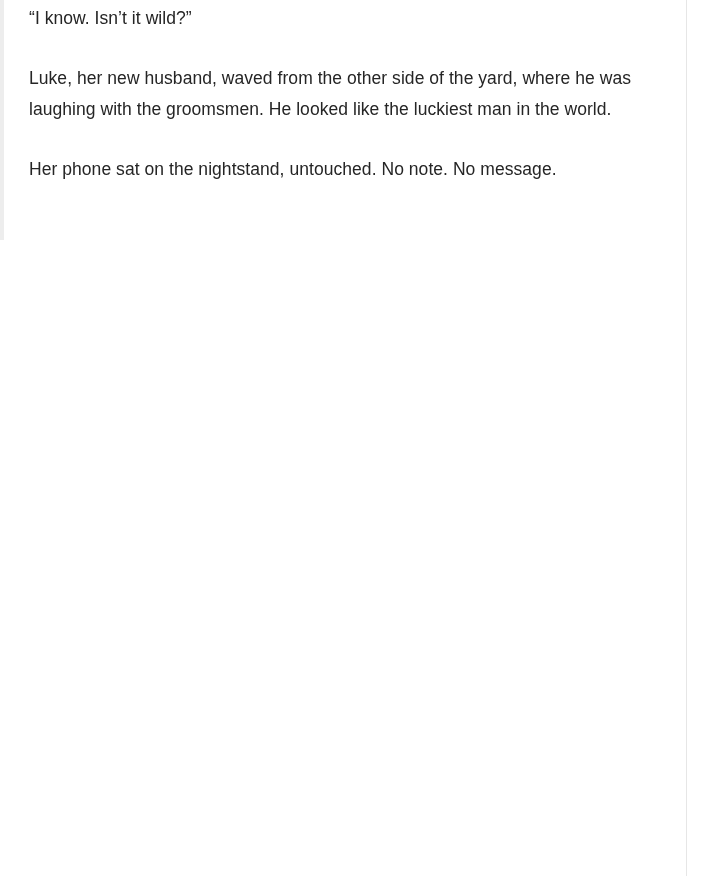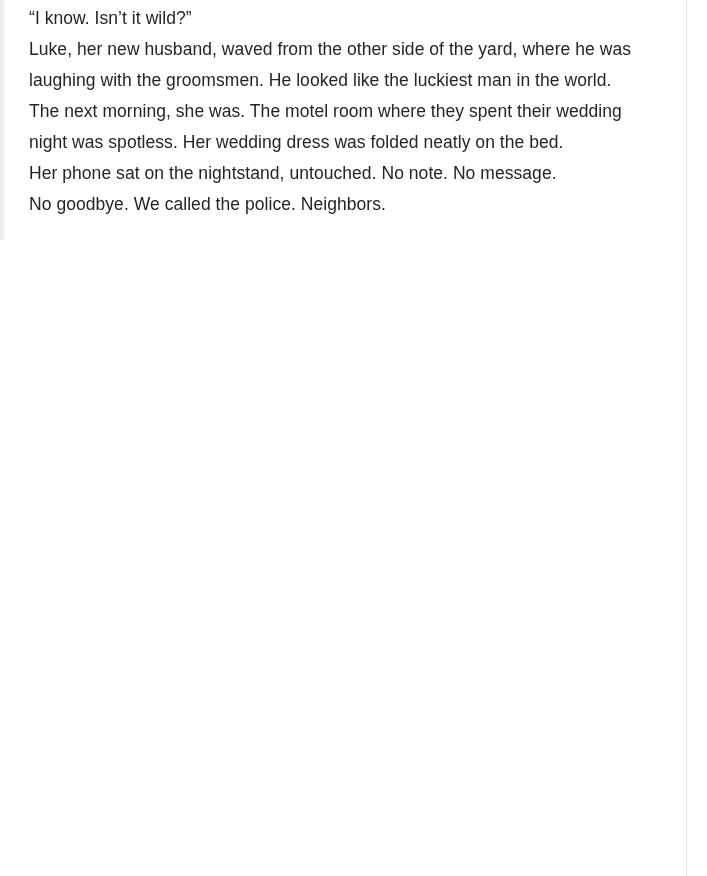--- a/index.html
+++ b/index.html
@@ -49,35 +49,34 @@
   }
   p.para {
     margin: 0;
     font-size: 17.5px;
     line-height: 31px;
     letter-spacing: 0.05px;
     color: #252525;
     font-weight: 400;
   }
   p.para + p.para {
+    margin-top: 29px;
   }
   .first-para {
     margin-top: 3px !important;
   }
 </style>
 </head>
 <body>
 
 <div class="page">
 
   <div class="left-marker"></div>
 
   <div class="content-column">
     <p class="para first-para">“I know. Isn’t it wild?”</p>
     <p class="para">Luke, her new husband, waved from the other side of the yard, where he was laughing with the groomsmen. He looked like the luckiest man in the world.</p>
-    <p class="para">The next morning, she was. The motel room where they spent their wedding night was spotless. Her wedding dress was folded neatly on the bed.</p>
     <p class="para">Her phone sat on the nightstand, untouched. No note. No message.</p>
-    <p class="para">No goodbye. We called the police. Neighbors.</p>
   </div>
 
   <div class="right-rule"></div>
 
 </div>
 
 </body></html>

